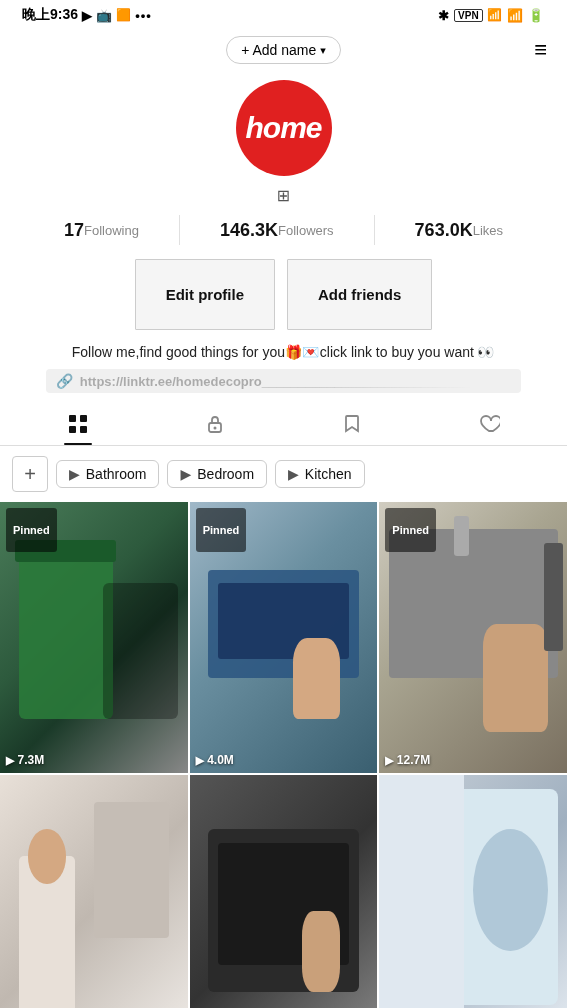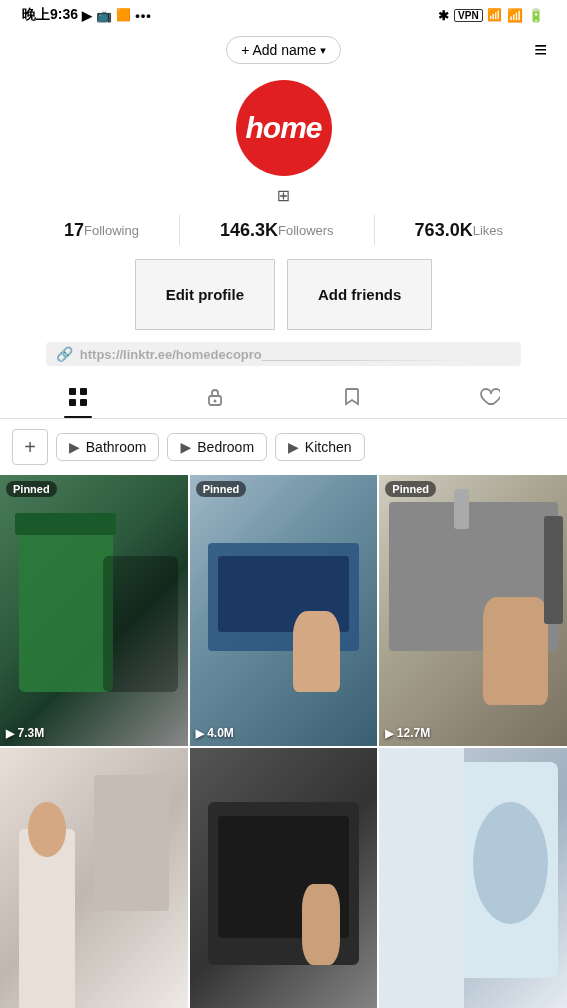--- a/index.html
+++ b/index.html
@@ -241,22 +241,22 @@
       background: #c0c0c0;
     }
     .pinned-badge {
       position: absolute;
       top: 6px;
       left: 6px;
       background: rgba(0,0,0,0.55);
       color: #fff;
       font-size: 11px;
       font-weight: 600;
-      padding: 2px 7px;
-      border-radius: 8px;
+      padding: 16px 7px;
+      border-radius: 3px;
     }
     .play-count {
       position: absolute;
       bottom: 6px;
       left: 6px;
       color: #fff;
       font-size: 12px;
       font-weight: 600;
       display: flex;
       align-items: center;
@@ -407,20 +407,21 @@
       <span class="stat-number">763.0K</span>
       <span class="stat-label">Likes</span>
     </div>
   </div>
 
   <div class="action-buttons">
     <button class="btn-profile">Edit profile</button>
     <button class="btn-friends">Add friends</button>
   </div>
 
+  <div class="bio-text">Follow me,find good things for you🎁💌click link to buy you want 👀</div>
 
   <div class="bio-link">
     <span class="link-icon">🔗</span>
     <span class="bio-link-text" style="color:#aaa; background: linear-gradient(to right, #aaa 60%, transparent); -webkit-background-clip:text; -webkit-text-fill-color:transparent;">https://linktr.ee/homedecopro_____________________________</span>
   </div>
 </div>
 
 <div class="tabs-row">
   <div class="tab-item active">
     <svg width="22" height="22" viewBox="0 0 22 22" fill="none">

